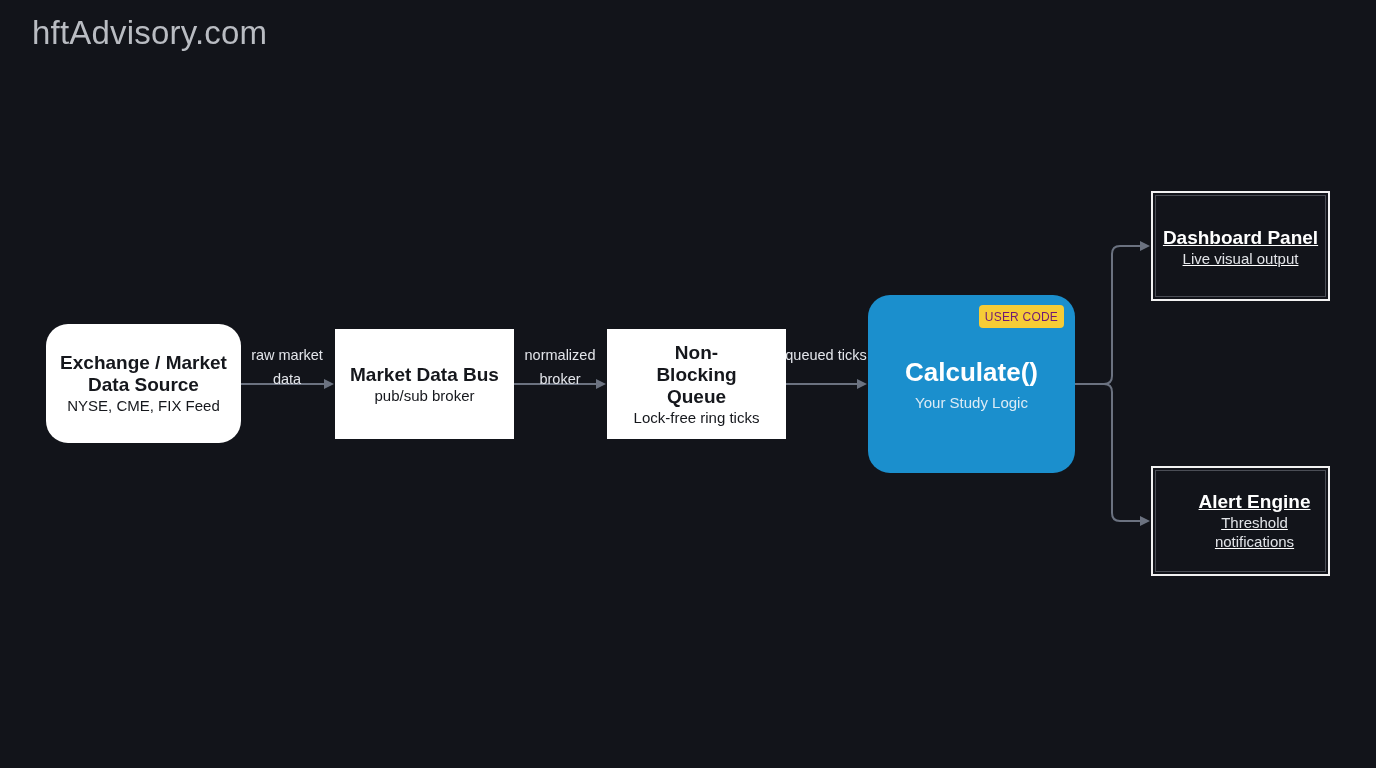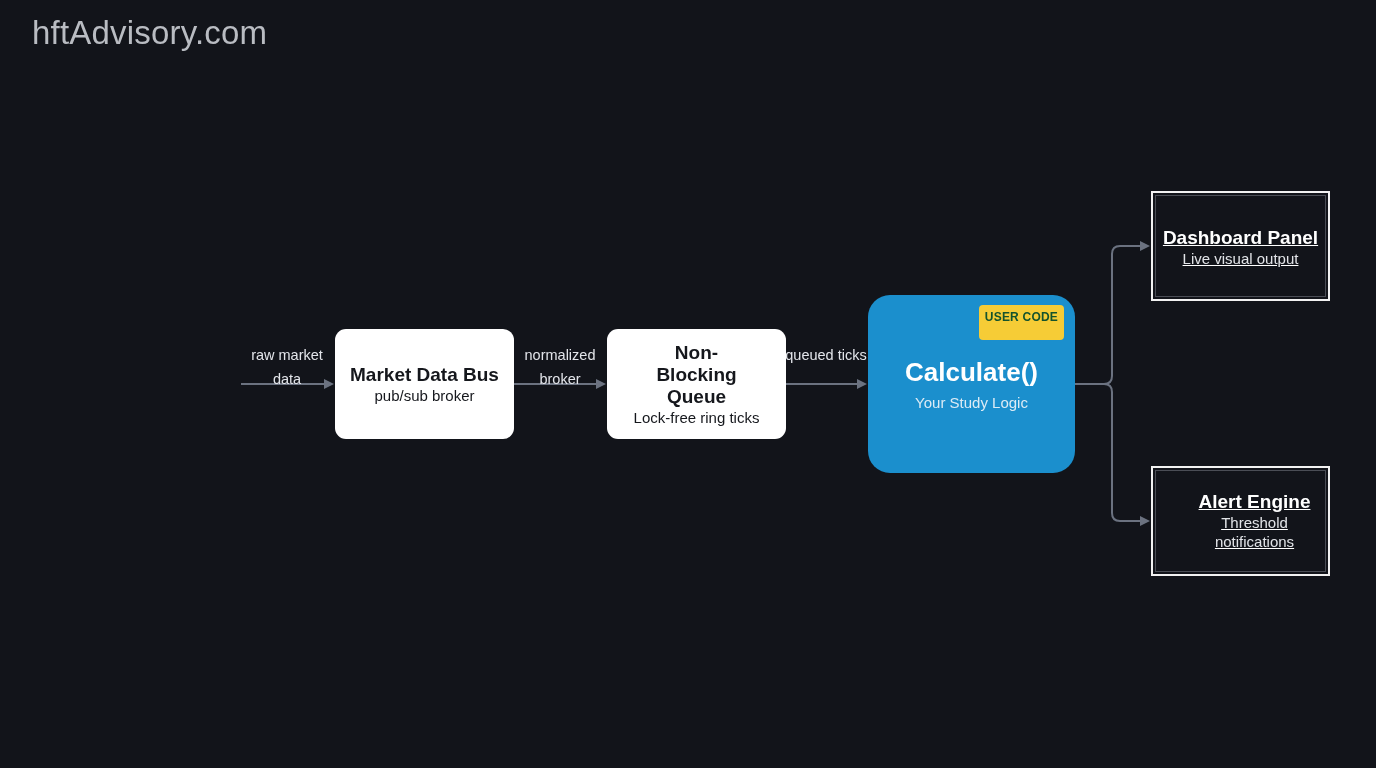--- a/index.html
+++ b/index.html
@@ -36,21 +36,20 @@
       box-sizing: border-box;
       display: flex;
       flex-direction: column;
       align-items: center;
       justify-content: center;
       text-align: center;
     }
     .node.white {
       background: #ffffff;
       color: #15171c;
-      border-radius: 11px;
     }
     .node .title {
       font-weight: bold;
       font-size: 19px;
       line-height: 22px;
     }
     .node .sub {
       font-size: 15px;
       line-height: 19px;
     }
@@ -77,24 +76,24 @@
     .node.calc .sub {
       font-size: 15px;
       color: #dcebf5;
       margin-top: 6px;
     }
     .badge {
       position: absolute;
       right: 11px;
       top: 10px;
       background: #f6cc36;
-      color: #14532d;
-      font-weight: bold;
+      color: #701a75;
+      font-weight: normal;
       font-size: 12px;
-      padding: 5px 6px 16px;
+      padding: 5px 6px 4px;
       border-radius: 4px;
       letter-spacing: 0.2px;
     }
     .node.outline {
       border: 2px solid #f2f2f2;
       outline: 1px solid #4a4d55;
       outline-offset: -5px;
       color: #ffffff;
       background: #12141a;
       text-decoration: underline;
@@ -138,20 +137,24 @@
       <line x1="786" y1="384" x2="865" y2="384" marker-end="url(#arrow)"></line>
       <path d="M1075,384 L1104,384 Q1112,384 1112,376 L1112,254 Q1112,246 1120,246 L1148,246" marker-end="url(#arrow)"></path>
       <path d="M1104,384 Q1112,384 1112,392 L1112,513 Q1112,521 1120,521 L1148,521" marker-end="url(#arrow)"></path>
     </g>
   </svg>
 
   <div class="edge-label" style="left:237px; top:343px;">raw market data</div>
   <div class="edge-label" style="left:510px; top:343px;">normalized broker</div>
   <div class="edge-label" style="left:776px; top:343px;">queued ticks</div>
 
+  <div class="node white source">
+    <div class="title" style="padding:0 8px;">Exchange / Market Data Source</div>
+    <div class="sub">NYSE, CME, FIX Feed</div>
+  </div>
 
   <div class="node white bus">
     <div class="title">Market Data Bus</div>
     <div class="sub">pub/sub broker</div>
   </div>
 
   <div class="node white queue">
     <div class="title" style="padding:0 30px;">Non-Blocking Queue</div>
     <div class="sub">Lock-free ring ticks</div>
   </div>

